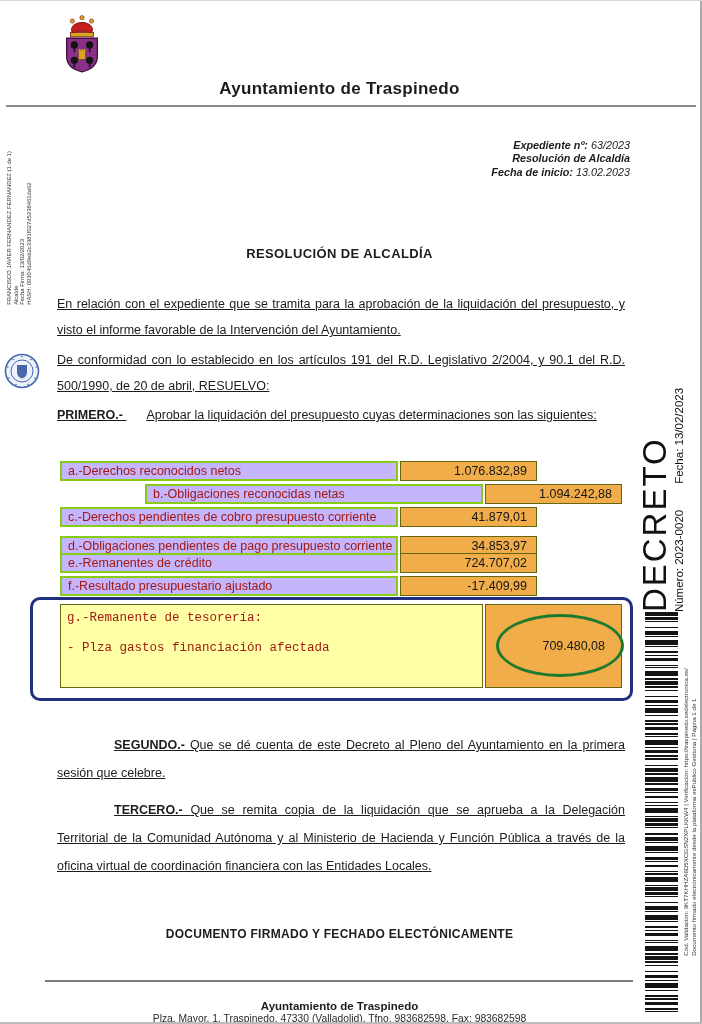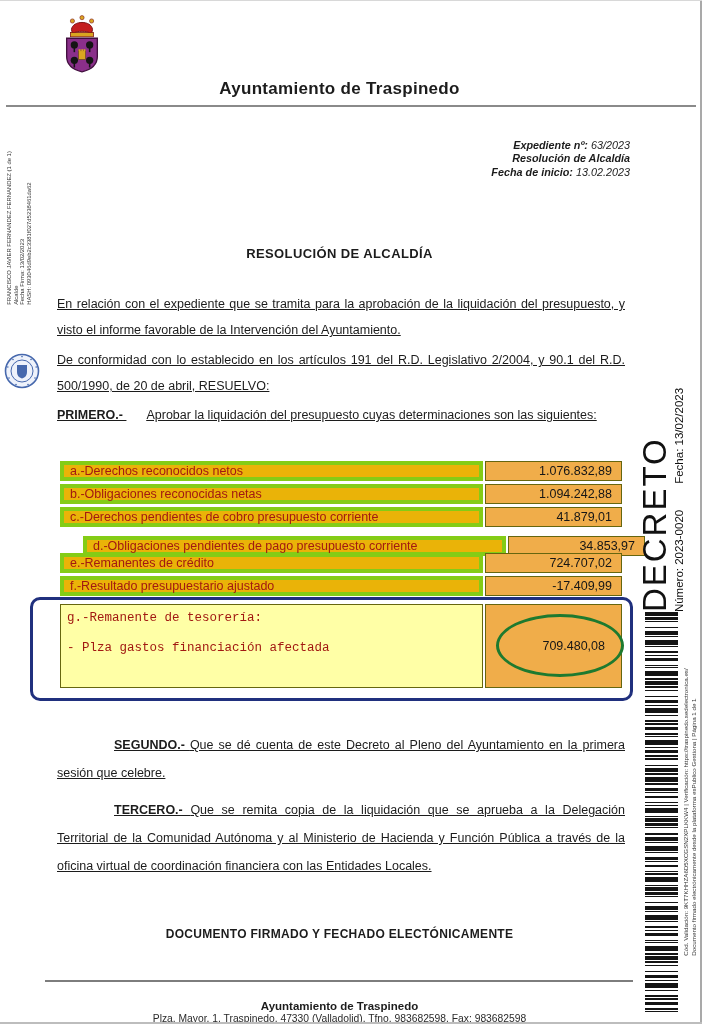--- a/index.html
+++ b/index.html
@@ -15,21 +15,21 @@
   
   .heading{left:57px;top:246px;width:565px;text-align:center;font-size:13px;font-weight:bold;letter-spacing:.4px;}
   .para{left:57px;width:568px;font-size:12.5px;line-height:26px;text-align:justify;text-decoration:underline;}
   .p1{top:291px;} .p2{top:347px;} .p3{top:402px;}
   .p4{top:731px;line-height:28px;text-indent:57px;}
   .p5{top:796px;line-height:28px;text-indent:57px;}
   .para b{font-weight:bold;}
   .uline{text-decoration:underline;margin-left:20px;}
   
   .trow{position:absolute;left:60px;width:562px;height:20px;display:flex;}
-  .tlabel{width:423px;background:#eab308;border:4px solid #84cc16;font-size:12.5px;
+  .tlabel{width:338px;background:#c4b5fd;border:2px solid #84cc16;font-size:12.5px;
           color:#a21912;display:flex;align-items:center;padding-left:6px;box-sizing:border-box;}
   .tvalue{width:137px;background:#f0ad4a;border:1px solid #66660f;border-left:1px solid #66660f;
           margin-left:2px;font-size:12.5px;color:#161616;display:flex;align-items:center;
           justify-content:flex-end;padding-right:9px;box-sizing:border-box;}
   
   .bluebox{left:30px;top:597px;width:597px;height:98px;border:3px solid #20307e;border-radius:10px;}
   .grow{left:60px;top:604px;width:562px;height:84px;display:flex;}
   .glabel{width:423px;background:#ffffa6;border:1px solid #66660f;box-sizing:border-box;
           font-size:12.5px;color:#a21912;padding:5px 0 0 6px;}
   .glabel div{margin-bottom:13px;line-height:17px;font-family:Liberation Mono, monospace;}
@@ -100,29 +100,29 @@
 
   <div class="abs para p1">En relación con el expediente que se tramita para la aprobación de la liquidación del presupuesto, y visto el informe favorable de la Intervención del Ayuntamiento.</div>
   <div class="abs para p2">De conformidad con lo establecido en los artículos 191 del R.D. Legislativo 2/2004, y 90.1 del R.D. 500/1990, de 20 de abril, RESUELVO:</div>
 
   <div class="abs para p3"><b>PRIMERO.- </b><span class="uline">Aprobar la liquidación</span><span> del presupuesto cuyas determinaciones son las siguientes:</span></div>
 
   <div class="trow" style="top:461px;">
     <div class="tlabel">a.-Derechos reconocidos netos</div>
     <div class="tvalue">1.076.832,89</div>
   </div>
-  <div class="trow" style="top:484px;">
+  <div class="trow" style="top:484px;justify-content:flex-end;">
     <div class="tlabel">b.-Obligaciones reconocidas netas</div>
     <div class="tvalue">1.094.242,88</div>
   </div>
   <div class="trow" style="top:507px;">
     <div class="tlabel">c.-Derechos pendientes de cobro presupuesto corriente</div>
     <div class="tvalue">41.879,01</div>
   </div>
-  <div class="trow" style="top:536px;margin-left:23px;">
+  <div class="trow" style="top:536px;">
     <div class="tlabel">d.-Obligaciones pendientes de pago presupuesto corriente</div>
     <div class="tvalue">34.853,97</div>
   </div>
   <div class="trow" style="top:553px;">
     <div class="tlabel">e.-Remanentes de crédito</div>
     <div class="tvalue">724.707,02</div>
   </div>
   <div class="trow" style="top:576px;">
     <div class="tlabel">f.-Resultado presupuestario ajustado</div>
     <div class="tvalue">-17.409,99</div>

